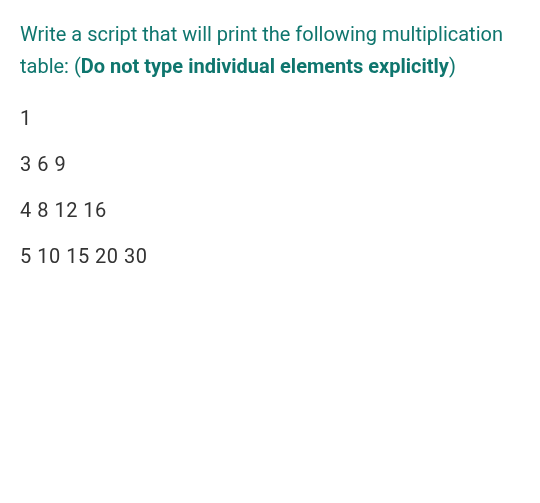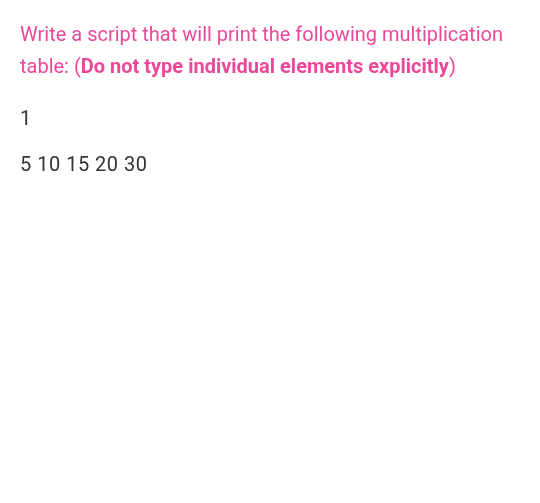--- a/index.html
+++ b/index.html
@@ -11,21 +11,21 @@
       font-family: -apple-system, BlinkMacSystemFont, "Segoe UI", Roboto, "Helvetica Neue", Arial, sans-serif;
       background: #ffffff;
       width: 540px;
       height: 503px;
       padding: 18px 20px;
       color: #333333;
     }
     .instruction {
       font-size: 20px;
       line-height: 1.6;
-      color: #ec4899;
+      color: #0f766e;
       margin-bottom: 24px;
     }
     .bold {
       font-weight: 700;
     }
     .table-rows {
       display: flex;
       flex-direction: column;
       gap: 22px;
     }
@@ -37,15 +37,17 @@
   </style>
 </head>
 <body>
 
 <p class="instruction">
   <span>Write a script that will print the following multiplication table: (</span><span class="bold">Do not type individual elements explicitly</span><span>)</span>
 </p>
 
 <div class="table-rows">
   <div class="table-row">1</div>
+  <div class="table-row">3  6  9</div>
+  <div class="table-row">4   8   12   16</div>
   <div class="table-row">5   10  15  20  30</div>
   <div class="table-row"></div>
 </div>
 
 </body></html>

